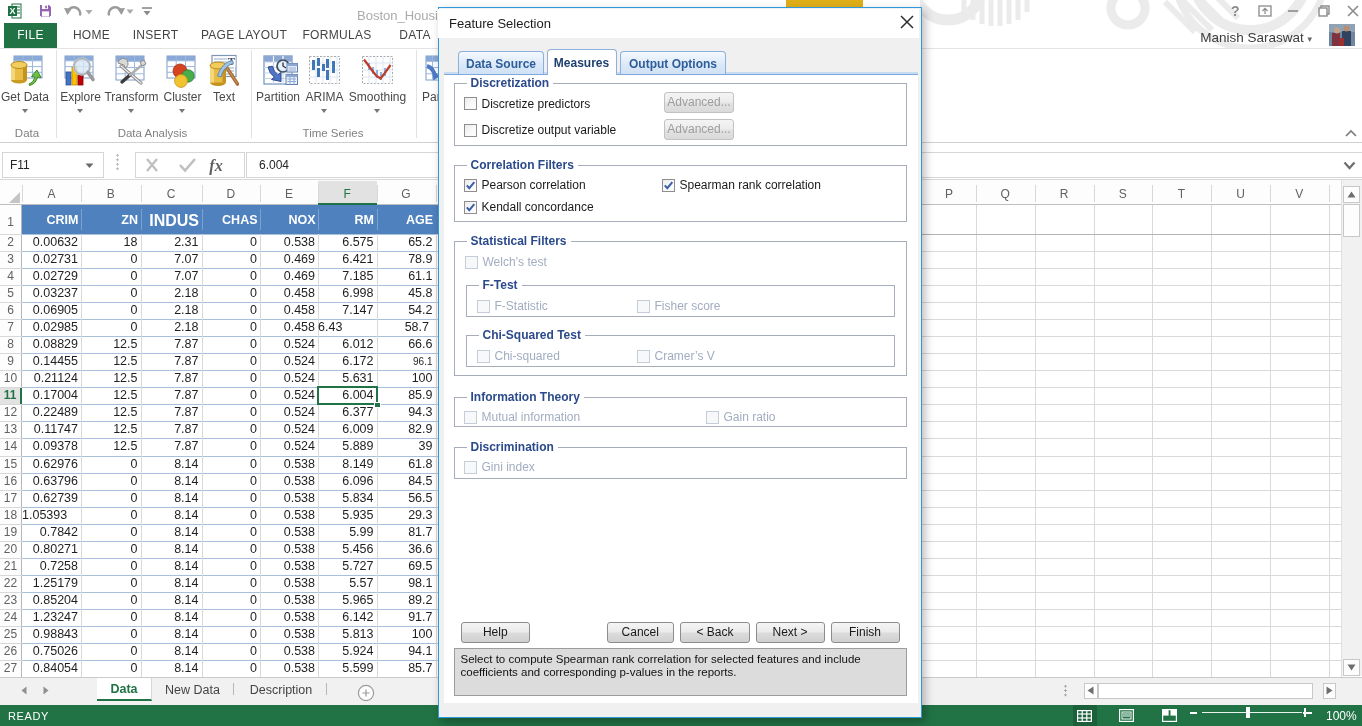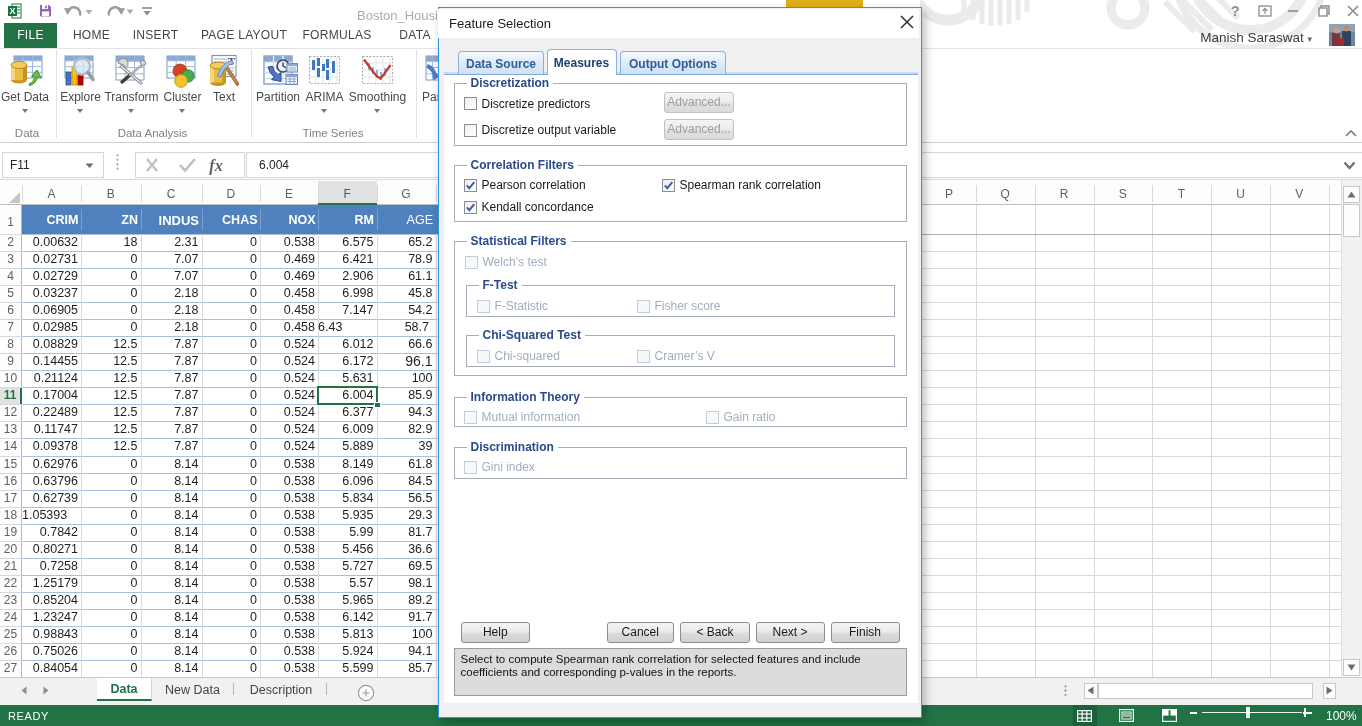--- a/index.html
+++ b/index.html
@@ -375,25 +375,25 @@
 <div class="abs" style="left:0;top:557.963px;width:22px;height:1px;background:#d8d8d8"></div>
 <div class="abs" style="left:0;top:575.04px;width:22px;height:1px;background:#d8d8d8"></div>
 <div class="abs" style="left:0;top:592.117px;width:22px;height:1px;background:#d8d8d8"></div>
 <div class="abs" style="left:0;top:609.194px;width:22px;height:1px;background:#d8d8d8"></div>
 <div class="abs" style="left:0;top:626.271px;width:22px;height:1px;background:#d8d8d8"></div>
 <div class="abs" style="left:0;top:643.3480000000001px;width:22px;height:1px;background:#d8d8d8"></div>
 <div class="abs" style="left:0;top:660.4250000000001px;width:22px;height:1px;background:#d8d8d8"></div>
 <div class="abs" style="left:22px;top:204.5px;width:416px;height:29px;background:#4e81bd"></div>
 <div class="abs" style="left:22px;top:204.5px;width:56.5px;height:29px;line-height:31px;text-align:right;font-size:12.5px;font-weight:bold;color:#fff">CRIM</div>
 <div class="abs" style="left:81px;top:204.5px;width:57.0px;height:29px;line-height:31px;text-align:right;font-size:12.5px;font-weight:bold;color:#fff">ZN</div>
-<div class="abs" style="left:140.5px;top:204.5px;width:58.5px;height:29px;line-height:31px;text-align:right;font-size:13px;font-weight:bold;color:#fff">INDUS</div>
+<div class="abs" style="left:140.5px;top:204.5px;width:58.5px;height:29px;line-height:31px;text-align:right;font-size:16px;font-weight:bold;color:#fff">INDUS</div>
 <div class="abs" style="left:201.5px;top:204.5px;width:56.0px;height:29px;line-height:31px;text-align:right;font-size:12.5px;font-weight:bold;color:#fff">CHAS</div>
 <div class="abs" style="left:260px;top:204.5px;width:55.5px;height:29px;line-height:31px;text-align:right;font-size:12.5px;font-weight:bold;color:#fff">NOX</div>
 <div class="abs" style="left:318px;top:204.5px;width:56.0px;height:29px;line-height:31px;text-align:right;font-size:12.5px;font-weight:bold;color:#fff">RM</div>
-<div class="abs" style="left:376.5px;top:204.5px;width:56.5px;height:29px;line-height:31px;text-align:right;font-size:12.5px;font-weight:normal;color:#fff">AGE</div>
+<div class="abs" style="left:376.5px;top:204.5px;width:56.5px;height:29px;line-height:31px;text-align:right;font-size:12.5px;font-weight:bold;color:#fff">AGE</div>
 <div class="abs" style="left:81px;top:208.5px;width:1px;height:21px;background:#7da1cd"></div>
 <div class="abs" style="left:140.5px;top:208.5px;width:1px;height:21px;background:#7da1cd"></div>
 <div class="abs" style="left:201.5px;top:208.5px;width:1px;height:21px;background:#7da1cd"></div>
 <div class="abs" style="left:260px;top:208.5px;width:1px;height:21px;background:#7da1cd"></div>
 <div class="abs" style="left:318px;top:208.5px;width:1px;height:21px;background:#7da1cd"></div>
 <div class="abs" style="left:376.5px;top:208.5px;width:1px;height:21px;background:#7da1cd"></div>
 <div class="abs" style="left:22px;top:233.5px;width:416px;height:1px;background:#a9c0dd"></div>
 <div class="abs" style="left:22px;top:250.577px;width:416px;height:1px;background:#a9c0dd"></div>
 <div class="abs" style="left:22px;top:267.654px;width:416px;height:1px;background:#a9c0dd"></div>
 <div class="abs" style="left:22px;top:284.731px;width:416px;height:1px;background:#a9c0dd"></div>
@@ -439,21 +439,21 @@
 <div class="abs" style="left:140.5px;top:250.577px;width:58.0px;height:17.077px;line-height:17.677000000000003px;text-align:right;font-size:12.5px;color:#1f1f1f">7.07</div>
 <div class="abs" style="left:201.5px;top:250.577px;width:55.5px;height:17.077px;line-height:17.677000000000003px;text-align:right;font-size:12.5px;color:#1f1f1f">0</div>
 <div class="abs" style="left:260px;top:250.577px;width:55px;height:17.077px;line-height:17.677000000000003px;text-align:right;font-size:12.5px;color:#1f1f1f">0.469</div>
 <div class="abs" style="left:318px;top:250.577px;width:55.5px;height:17.077px;line-height:17.677000000000003px;text-align:right;font-size:12.5px;color:#1f1f1f">6.421</div>
 <div class="abs" style="left:376.5px;top:250.577px;width:56.0px;height:17.077px;line-height:17.677000000000003px;text-align:right;font-size:12.5px;color:#1f1f1f">78.9</div>
 <div class="abs" style="left:22px;top:267.654px;width:56px;height:17.077px;line-height:17.677000000000003px;text-align:right;font-size:12.5px;color:#1f1f1f">0.02729</div>
 <div class="abs" style="left:81px;top:267.654px;width:56.5px;height:17.077px;line-height:17.677000000000003px;text-align:right;font-size:12.5px;color:#1f1f1f">0</div>
 <div class="abs" style="left:140.5px;top:267.654px;width:58.0px;height:17.077px;line-height:17.677000000000003px;text-align:right;font-size:12.5px;color:#1f1f1f">7.07</div>
 <div class="abs" style="left:201.5px;top:267.654px;width:55.5px;height:17.077px;line-height:17.677000000000003px;text-align:right;font-size:12.5px;color:#1f1f1f">0</div>
 <div class="abs" style="left:260px;top:267.654px;width:55px;height:17.077px;line-height:17.677000000000003px;text-align:right;font-size:12.5px;color:#1f1f1f">0.469</div>
-<div class="abs" style="left:318px;top:267.654px;width:55.5px;height:17.077px;line-height:17.677000000000003px;text-align:right;font-size:12.5px;color:#1f1f1f">2.906</div>
+<div class="abs" style="left:318px;top:267.654px;width:55.5px;height:17.077px;line-height:17.677000000000003px;text-align:right;font-size:12.5px;color:#1f1f1f">7.185</div>
 <div class="abs" style="left:376.5px;top:267.654px;width:56.0px;height:17.077px;line-height:17.677000000000003px;text-align:right;font-size:12.5px;color:#1f1f1f">61.1</div>
 <div class="abs" style="left:22px;top:284.731px;width:56px;height:17.077px;line-height:17.677000000000003px;text-align:right;font-size:12.5px;color:#1f1f1f">0.03237</div>
 <div class="abs" style="left:81px;top:284.731px;width:56.5px;height:17.077px;line-height:17.677000000000003px;text-align:right;font-size:12.5px;color:#1f1f1f">0</div>
 <div class="abs" style="left:140.5px;top:284.731px;width:58.0px;height:17.077px;line-height:17.677000000000003px;text-align:right;font-size:12.5px;color:#1f1f1f">2.18</div>
 <div class="abs" style="left:201.5px;top:284.731px;width:55.5px;height:17.077px;line-height:17.677000000000003px;text-align:right;font-size:12.5px;color:#1f1f1f">0</div>
 <div class="abs" style="left:260px;top:284.731px;width:55px;height:17.077px;line-height:17.677000000000003px;text-align:right;font-size:12.5px;color:#1f1f1f">0.458</div>
 <div class="abs" style="left:318px;top:284.731px;width:55.5px;height:17.077px;line-height:17.677000000000003px;text-align:right;font-size:12.5px;color:#1f1f1f">6.998</div>
 <div class="abs" style="left:376.5px;top:284.731px;width:56.0px;height:17.077px;line-height:17.677000000000003px;text-align:right;font-size:12.5px;color:#1f1f1f">45.8</div>
 <div class="abs" style="left:22px;top:301.808px;width:56px;height:17.077px;line-height:17.677000000000003px;text-align:right;font-size:12.5px;color:#1f1f1f">0.06905</div>
 <div class="abs" style="left:81px;top:301.808px;width:56.5px;height:17.077px;line-height:17.677000000000003px;text-align:right;font-size:12.5px;color:#1f1f1f">0</div>
@@ -475,21 +475,21 @@
 <div class="abs" style="left:201.5px;top:335.962px;width:55.5px;height:17.077px;line-height:17.677000000000003px;text-align:right;font-size:12.5px;color:#1f1f1f">0</div>
 <div class="abs" style="left:260px;top:335.962px;width:55px;height:17.077px;line-height:17.677000000000003px;text-align:right;font-size:12.5px;color:#1f1f1f">0.524</div>
 <div class="abs" style="left:318px;top:335.962px;width:55.5px;height:17.077px;line-height:17.677000000000003px;text-align:right;font-size:12.5px;color:#1f1f1f">6.012</div>
 <div class="abs" style="left:376.5px;top:335.962px;width:56.0px;height:17.077px;line-height:17.677000000000003px;text-align:right;font-size:12.5px;color:#1f1f1f">66.6</div>
 <div class="abs" style="left:22px;top:353.039px;width:56px;height:17.077px;line-height:17.677000000000003px;text-align:right;font-size:12.5px;color:#1f1f1f">0.14455</div>
 <div class="abs" style="left:81px;top:353.039px;width:56.5px;height:17.077px;line-height:17.677000000000003px;text-align:right;font-size:12.5px;color:#1f1f1f">12.5</div>
 <div class="abs" style="left:140.5px;top:353.039px;width:58.0px;height:17.077px;line-height:17.677000000000003px;text-align:right;font-size:12.5px;color:#1f1f1f">7.87</div>
 <div class="abs" style="left:201.5px;top:353.039px;width:55.5px;height:17.077px;line-height:17.677000000000003px;text-align:right;font-size:12.5px;color:#1f1f1f">0</div>
 <div class="abs" style="left:260px;top:353.039px;width:55px;height:17.077px;line-height:17.677000000000003px;text-align:right;font-size:12.5px;color:#1f1f1f">0.524</div>
 <div class="abs" style="left:318px;top:353.039px;width:55.5px;height:17.077px;line-height:17.677000000000003px;text-align:right;font-size:12.5px;color:#1f1f1f">6.172</div>
-<div class="abs" style="left:376.5px;top:353.039px;width:56.0px;height:17.077px;line-height:17.677000000000003px;text-align:right;font-size:14px;color:#1f1f1f">96.1</div>
+<div class="abs" style="left:376.5px;top:353.039px;width:56.0px;height:17.077px;line-height:17.677000000000003px;text-align:right;font-size:10px;color:#1f1f1f">96.1</div>
 <div class="abs" style="left:22px;top:370.116px;width:56px;height:17.077px;line-height:17.677000000000003px;text-align:right;font-size:12.5px;color:#1f1f1f">0.21124</div>
 <div class="abs" style="left:81px;top:370.116px;width:56.5px;height:17.077px;line-height:17.677000000000003px;text-align:right;font-size:12.5px;color:#1f1f1f">12.5</div>
 <div class="abs" style="left:140.5px;top:370.116px;width:58.0px;height:17.077px;line-height:17.677000000000003px;text-align:right;font-size:12.5px;color:#1f1f1f">7.87</div>
 <div class="abs" style="left:201.5px;top:370.116px;width:55.5px;height:17.077px;line-height:17.677000000000003px;text-align:right;font-size:12.5px;color:#1f1f1f">0</div>
 <div class="abs" style="left:260px;top:370.116px;width:55px;height:17.077px;line-height:17.677000000000003px;text-align:right;font-size:12.5px;color:#1f1f1f">0.524</div>
 <div class="abs" style="left:318px;top:370.116px;width:55.5px;height:17.077px;line-height:17.677000000000003px;text-align:right;font-size:12.5px;color:#1f1f1f">5.631</div>
 <div class="abs" style="left:376.5px;top:370.116px;width:56.0px;height:17.077px;line-height:17.677000000000003px;text-align:right;font-size:12.5px;color:#1f1f1f">100</div>
 <div class="abs" style="left:22px;top:387.193px;width:56px;height:17.077px;line-height:17.677000000000003px;text-align:right;font-size:12.5px;color:#1f1f1f">0.17004</div>
 <div class="abs" style="left:81px;top:387.193px;width:56.5px;height:17.077px;line-height:17.677000000000003px;text-align:right;font-size:12.5px;color:#1f1f1f">12.5</div>
 <div class="abs" style="left:140.5px;top:387.193px;width:58.0px;height:17.077px;line-height:17.677000000000003px;text-align:right;font-size:12.5px;color:#1f1f1f">7.87</div>

